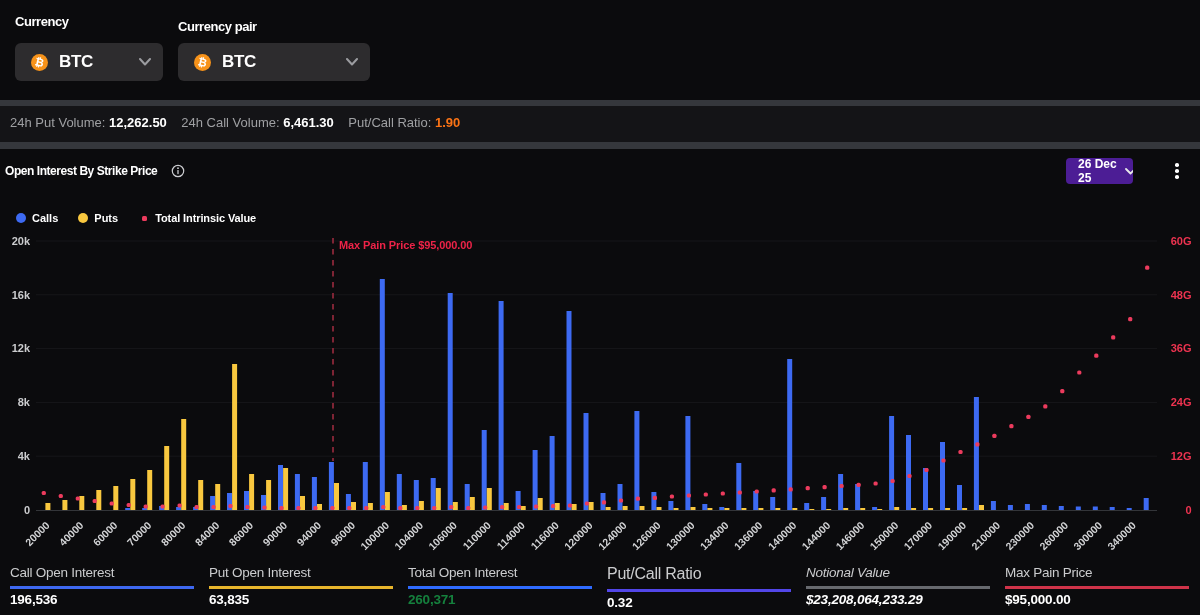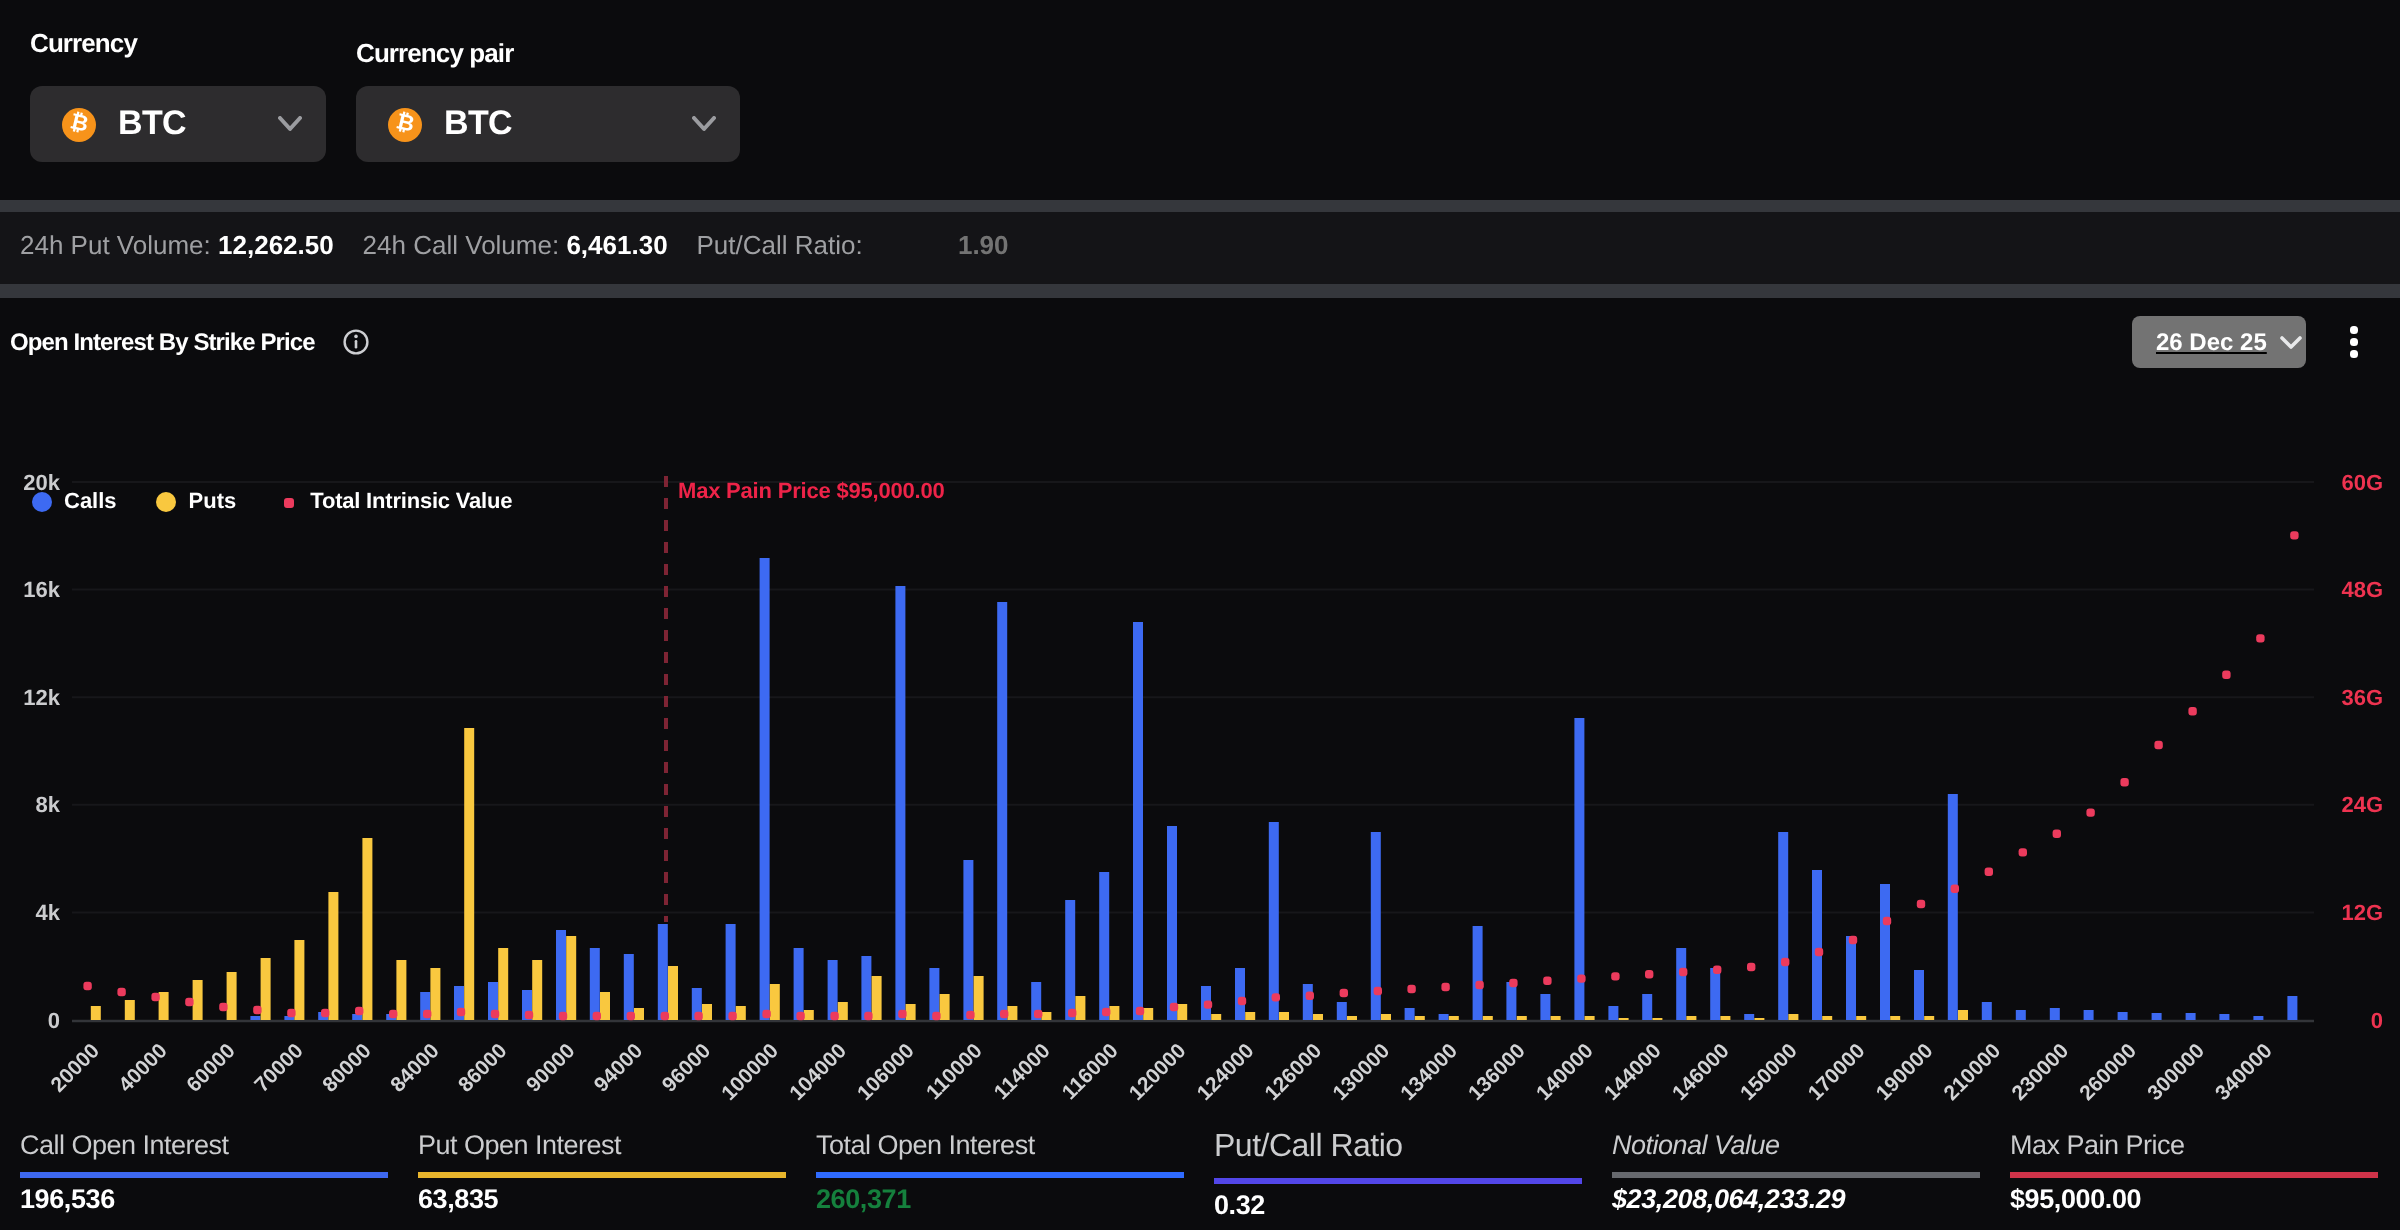--- a/index.html
+++ b/index.html
@@ -28,43 +28,43 @@
     </div>
   <div class="ddtxt">BTC</div>
   <svg style="position:absolute;right:12px;top:15px;" width="12" height="8">
       <polyline points="1,1 6,6.5 11,1" fill="none" stroke="#9b9ca0" stroke-width="2" stroke-linecap="round" stroke-linejoin="round"></polyline>
     </svg>
 </div>
 
 <div style="position:absolute;left:0;top:100px;width:1200px;height:6px;background:#35373c;"></div>
 <div style="position:absolute;left:0;top:106px;width:1200px;height:36px;background:#141417;"></div>
 <div style="position:absolute;left:0;top:142px;width:1200px;height:7px;background:#35373c;"></div>
-<div style="position:absolute;left:10px;top:115px;font-size:13px;color:#9fa0a3;">24h Put Volume: <span style="color:#fff;font-weight:bold;">12,262.50</span>&nbsp;&nbsp;&nbsp;&nbsp;24h Call Volume: <span style="color:#fff;font-weight:bold;">6,461.30</span>&nbsp;&nbsp;&nbsp;&nbsp;Put/Call Ratio: <span style="color:#737373;font-weight:bold;margin-left:44px;">1.90</span></div>
+<div style="position:absolute;left:10px;top:115px;font-size:13px;color:#9fa0a3;">24h Put Volume: <span style="color:#fff;font-weight:bold;">12,262.50</span>&nbsp;&nbsp;&nbsp;&nbsp;24h Call Volume: <span style="color:#fff;font-weight:bold;">6,461.30</span>&nbsp;&nbsp;&nbsp;&nbsp;Put/Call Ratio: <span style="color:#f97316;font-weight:bold;">1.90</span></div>
 
 <div style="position:absolute;left:5px;top:164px;font-size:12px;letter-spacing:-0.45px;font-weight:bold;color:#fff;">Open Interest By Strike Price</div>
 <svg style="position:absolute;left:171px;top:164px;" width="14" height="14" viewBox="0 0 14 14">
     <circle cx="7" cy="7" r="5.7" fill="none" stroke="#cdced1" stroke-width="1.2"></circle>
     <circle cx="7" cy="4.2" r="0.9" fill="#cdced1"></circle>
     <rect x="6.35" y="6" width="1.3" height="4.2" rx="0.6" fill="#cdced1"></rect>
   </svg>
 
-<div style="position:absolute;left:1066px;top:158px;width:87px;height:26px;background:#737373;border-radius:4px;display:flex;align-items:center;text-decoration:underline;">
+<div style="position:absolute;left:1066px;top:158px;width:67px;height:26px;background:#4c1d95;border-radius:4px;display:flex;align-items:center;">
   <span style="font-size:12px;font-weight:bold;color:#fff;margin-left:12px;">26 Dec 25</span>
   <svg style="margin-left:7px;" width="11" height="7">
       <polyline points="1,1 5.5,5.5 10,1" fill="none" stroke="#e8e9ea" stroke-width="1.8" stroke-linecap="round" stroke-linejoin="round"></polyline>
     </svg>
 </div>
 
 <div style="position:absolute;left:1175px;top:163px;width:4px;">
  <div style="width:3.6px;height:3.6px;border-radius:50%;background:#fff;margin-bottom:2.6px;"></div>
  <div style="width:3.6px;height:3.6px;border-radius:50%;background:#fff;margin-bottom:2.6px;"></div>
  <div style="width:3.6px;height:3.6px;border-radius:50%;background:#fff;"></div>
 </div>
 
-<div style="position:absolute;left:16px;top:212px;display:flex;align-items:center;font-size:11px;font-weight:bold;color:#fff;margin-top:33px;">
+<div style="position:absolute;left:16px;top:212px;display:flex;align-items:center;font-size:11px;font-weight:bold;color:#fff;">
   <span style="width:10px;height:10px;border-radius:50%;background:#3d6af2;"></span>
     <span style="margin-left:6px;">Calls</span>
   <span style="width:10px;height:10px;border-radius:50%;background:#f9c83f;margin-left:20px;"></span>
     <span style="margin-left:6px;">Puts</span>
   <span style="width:5px;height:5px;border-radius:1.5px;background:#ec3b5d;margin-left:24px;"></span>
     <span style="margin-left:8px;letter-spacing:-0.1px;">Total Intrinsic Value</span>
 </div>
 
 <svg style="position:absolute;left:0;top:0;" width="1200" height="615">
 <line x1="36" y1="241" x2="1157" y2="241" stroke="#17171a" stroke-width="1"></line>

